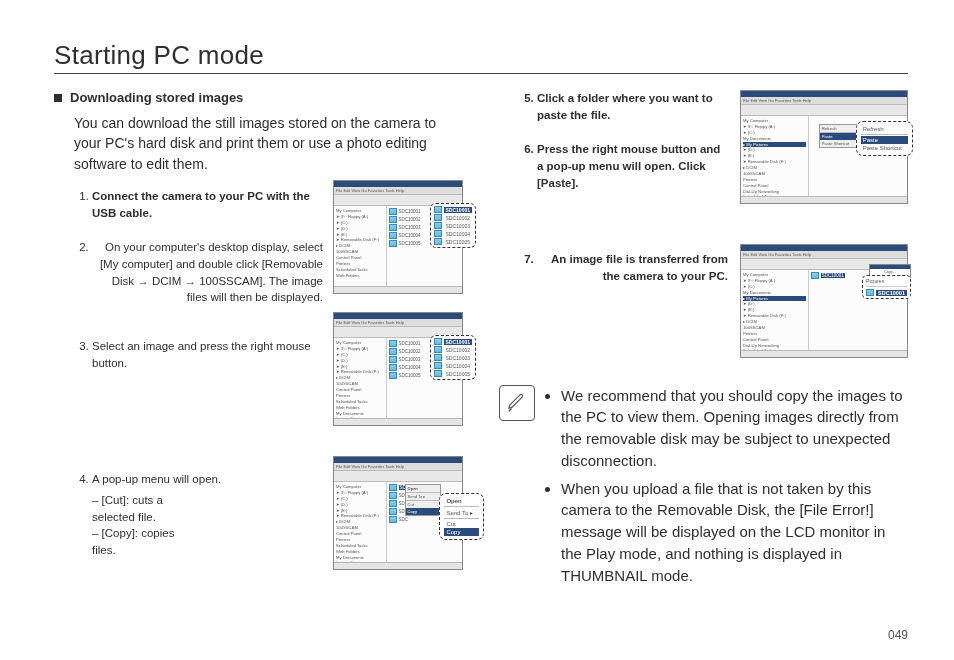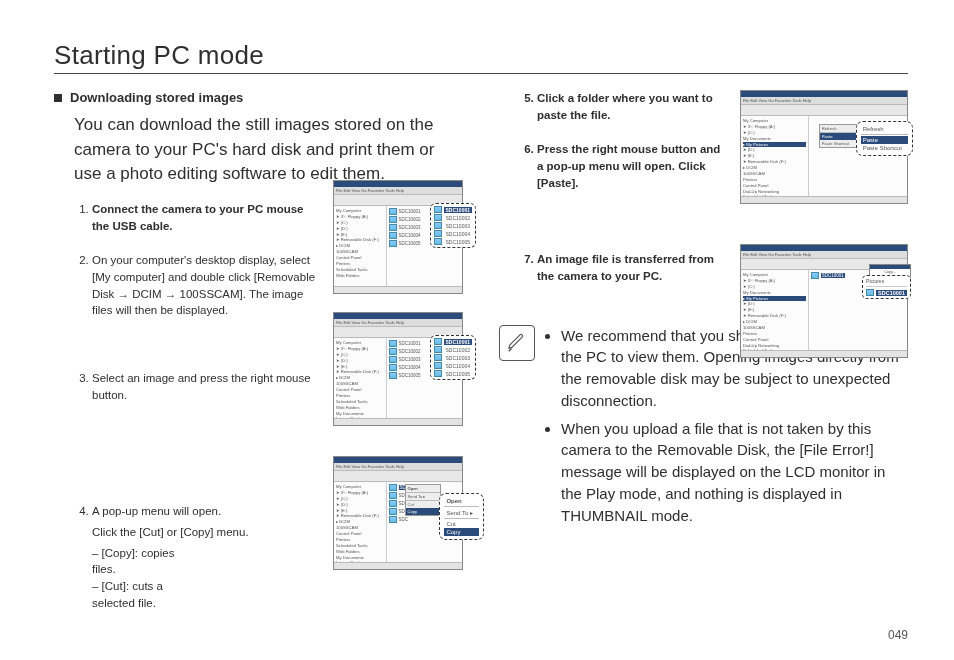--- a/index.html
+++ b/index.html
@@ -41,21 +41,21 @@
   .bullet-square {
     width: 8px;
     height: 8px;
     background: #2f2f2f;
   }
   .section-title {
     font-weight: 700;
     font-size: 13px;
   }
   .intro {
-    font-size: 17px;
+    font-size: 14px;
     line-height: 1.45;
     margin: 0 0 14px 20px;
     max-width: 400px;
   }
   ol.steps {
     margin: 0 0 0 20px;
     padding: 0 0 0 18px;
     font-size: 11.5px;
     line-height: 1.45;
   }
@@ -273,34 +273,33 @@
 
     <div class="col">
       <div class="section-head">
         <div class="bullet-square"></div>
         <div class="section-title">Downloading stored images</div>
       </div>
       <p class="intro">You can download the still images stored on the camera to your PC's hard disk and print them or use a photo editing software to edit them.</p>
 
       <ol class="steps">
         <li style="margin-bottom:18px;">
-          <span class="strong">Connect the camera to your PC mouse the USB cable.</span>
+          <span class="strong">Connect the camera to your PC with the USB cable.</span>
         </li>
-        <li style="margin-bottom:51px;">
+        <li style="margin-bottom:32px;text-align:right;">
           <span>On your computer's desktop display, select [My computer] and double click [Removable Disk → DCIM → 100SSCAM]. The image files will then be displayed.</span>
         </li>
         <li style="margin-bottom:100px;">
           <span>Select an image and press the right mouse button.</span>
         </li>
         <li>
           <span>A pop-up menu will open.</span>
-          <div class="sub">Click the [Cut] or [Copy] menu.</div>
           <ul class="dash-list">
+            <li>[Cut]: cuts a selected file.</li>
             <li>[Copy]: copies files.</li>
-            <li>[Cut]: cuts a selected file.</li>
           </ul>
         </li>
       </ol>
 
       <div class="thumbs-left">
 
         <div class="thumb">
           <div class="tb-title"></div>
           <div class="tb-menu">File  Edit  View  Go  Favorites  Tools  Help</div>
           <div class="tb-tool"></div>
@@ -504,21 +503,21 @@
     </div>
 
     <div class="col">
       <ol class="steps right" start="5">
         <li style="margin-bottom:18px;">
           <span>Click a folder where you want to paste the file.</span>
         </li>
         <li style="margin-bottom:60px;">
           <span>Press the right mouse button and a pop-up menu will open. Click [Paste].</span>
         </li>
-        <li style="margin-bottom:40px;">
+        <li style="margin-bottom:100px;text-align:right;">
           <span>An image file is transferred from the camera to your PC.</span>
         </li>
       </ol>
 
       <div class="thumbs-right">
 
         <div class="thumb">
           <div class="tb-title"></div>
           <div class="tb-menu">File  Edit  View  Go  Favorites  Tools  Help</div>
           <div class="tb-tool"></div>

